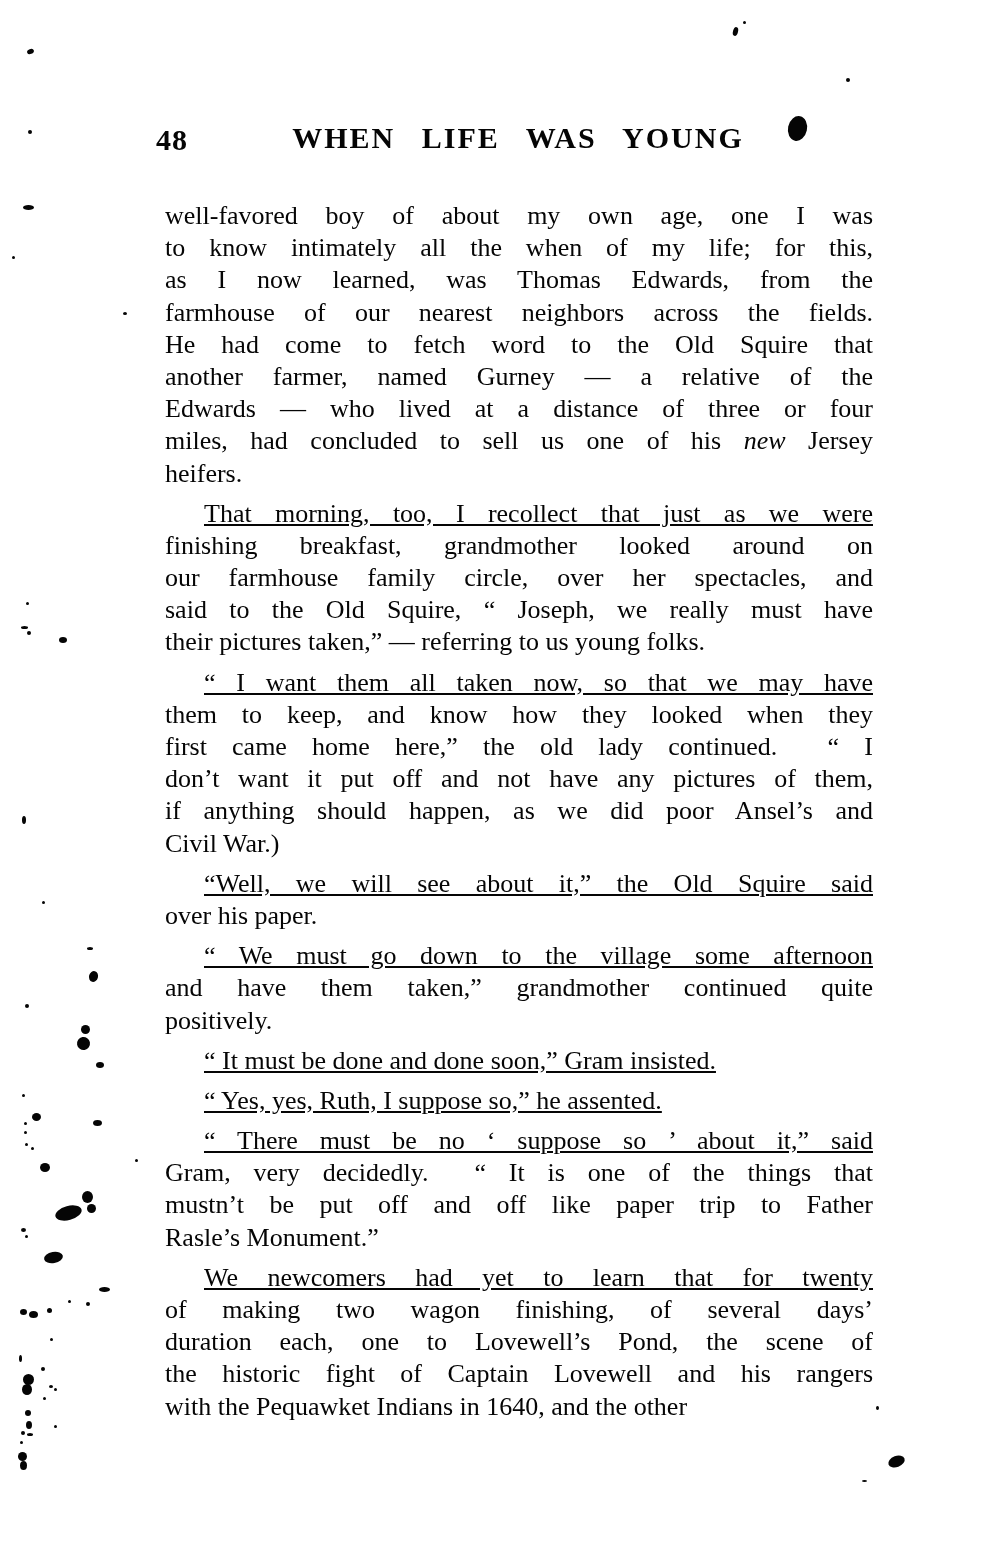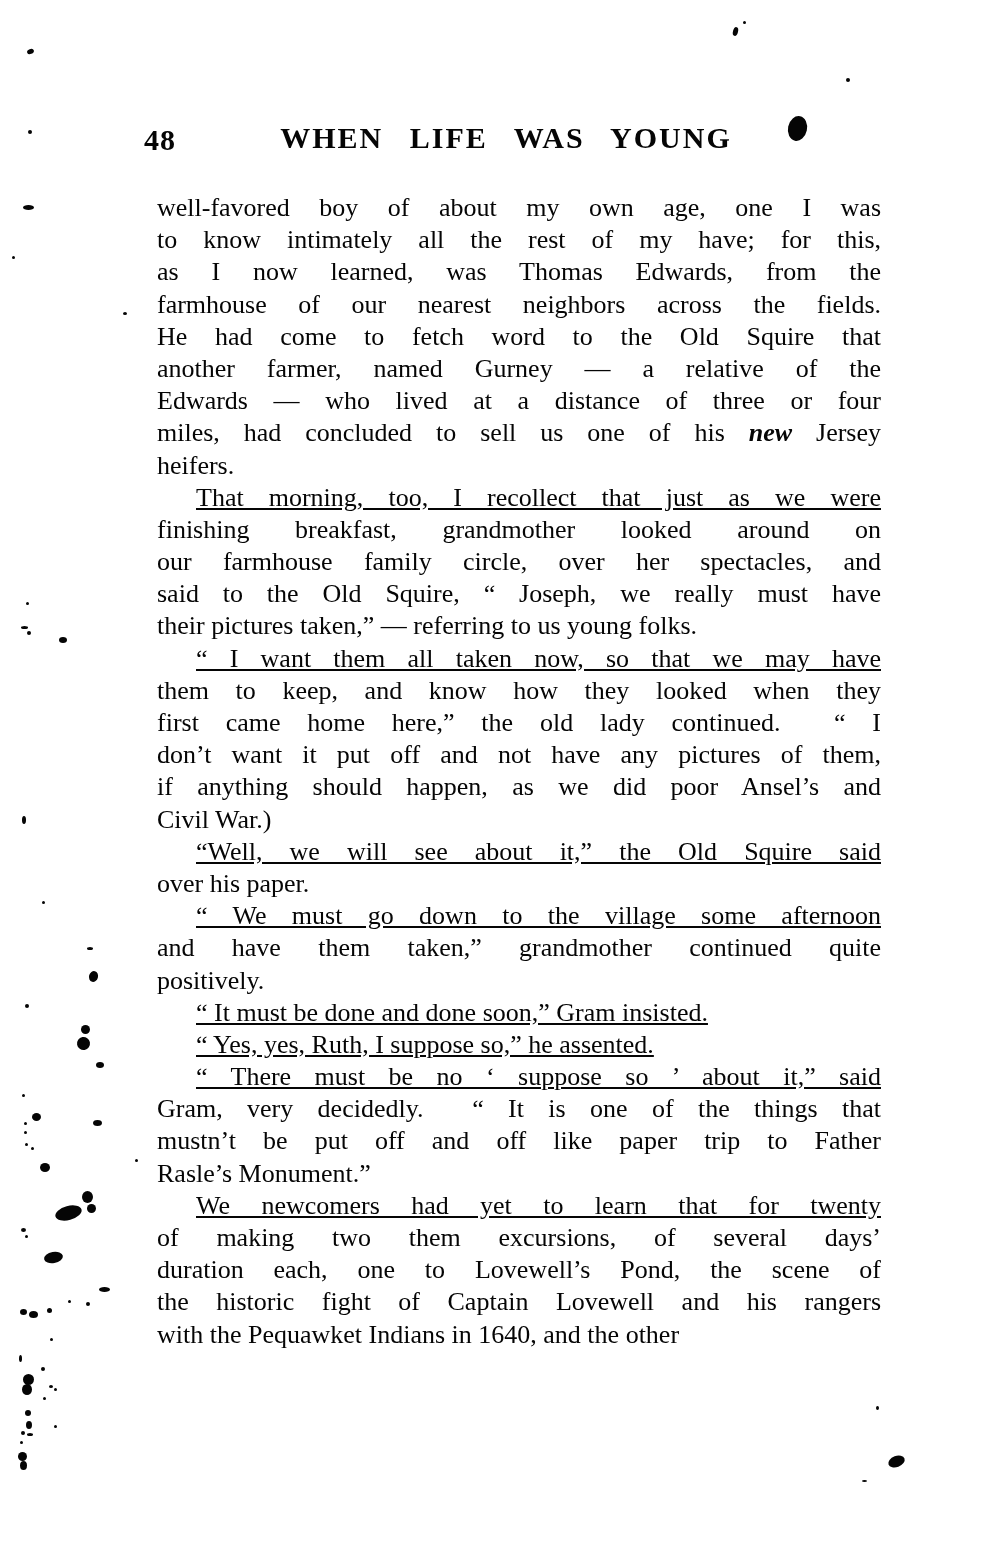--- a/index.html
+++ b/index.html
@@ -9,54 +9,54 @@
     position: relative;
     overflow: hidden;
     font-family: "Liberation Serif", serif;
     color: #050505;
   }
   .page { position: absolute; inset: 0; }
 
   
   .header {
     position: absolute;
-    left: 144px; top: 121px; width: 724px; height: 36px;
+    left: 156px; top: 121px; width: 724px; height: 36px;
   }
   .page-number {
     position: absolute; left: 0; top: 2px;
     font-size: 30px; font-weight: bold; letter-spacing: 1px;
   }
   .running-title {
     position: absolute; left: 0; right: 0; top: 0;
     text-align: center;
     font-size: 30px; font-weight: bold;
     letter-spacing: 2px; word-spacing: 17px;
     white-space: nowrap;
   }
 
   
   .text-block {
     position: absolute;
     left: 157px; top: 192px; width: 724px;
     font-size: 26px;
     line-height: 32.2px;
   }
-  .paragraph { margin: 0; }
+  .paragraph { margin: 8px; }
   .line {
     text-align: justify;
     text-align-last: justify;
     height: 32.2px;
     overflow: visible;
     white-space: normal;
   }
   .line.last {
     text-align-last: left;
   }
   .line.indent { text-indent: 39px; text-decoration: underline; }
-  .line em { font-style: italic; font-weight: bold; }
+  .line em { font-style: italic; }
 
   
   .speck {
     position: absolute;
     background: #050505;
     border-radius: 50%;
   }
 </style>
 </head>
 <body>
@@ -64,21 +64,21 @@
 <div class="page">
 
   <div class="header">
     <span class="page-number">48</span>
     <span class="running-title">WHEN LIFE WAS YOUNG</span>
   </div>
 
   <div class="text-block">
       <div class="paragraph">
         <div class="line">well-favored boy of about my own age, one I was</div>
-        <div class="line">to know intimately all the rest of my have; for this,</div>
+        <div class="line">to know intimately all the when of my life; for this,</div>
         <div class="line">as I now learned, was Thomas Edwards, from the</div>
         <div class="line">farmhouse of our nearest neighbors across the fields.</div>
         <div class="line">He had come to fetch word to the Old Squire that</div>
         <div class="line">another farmer, named Gurney — a relative of the</div>
         <div class="line">Edwards — who lived at a distance of three or four</div>
         <div class="line">miles, had concluded to sell us one of his <em>new</em> Jersey</div>
         <div class="line last">heifers.</div>
       </div>
       <div class="paragraph">
         <div class="line indent">That morning, too, I recollect that just as we were</div>
@@ -111,21 +111,21 @@
         <div class="line last indent">“ Yes, yes, Ruth, I suppose so,” he assented.</div>
       </div>
       <div class="paragraph">
         <div class="line indent">“ There must be no ‘ suppose so ’ about it,” said</div>
         <div class="line">Gram, very decidedly.&nbsp; “ It is one of the things that</div>
         <div class="line">mustn’t be put off and off like paper trip to Father</div>
         <div class="line last">Rasle’s Monument.”</div>
       </div>
       <div class="paragraph">
         <div class="line indent">We newcomers had yet to learn that for twenty</div>
-        <div class="line">of making two them excursions, of several days’</div>
+        <div class="line">of making two wagon finishing, of several days’</div>
         <div class="line">duration each, one to Lovewell’s Pond, the scene of</div>
         <div class="line">the historic fight of Captain Lovewell and his rangers</div>
         <div class="line last">with the Pequawket Indians in 1640, and the other</div>
       </div>
     </div>
 
   <div>
       <div class="speck" style="left: 27px; top: 49px; width: 7px; height: 5px; background: rgb(5, 5, 5); transform: rotate(-20deg);"></div>
       <div class="speck" style="left: 28px; top: 130px; width: 4px; height: 4px; background: rgb(5, 5, 5);"></div>
       <div class="speck" style="left: 23px; top: 205px; width: 11px; height: 5px; background: rgb(5, 5, 5);"></div>

